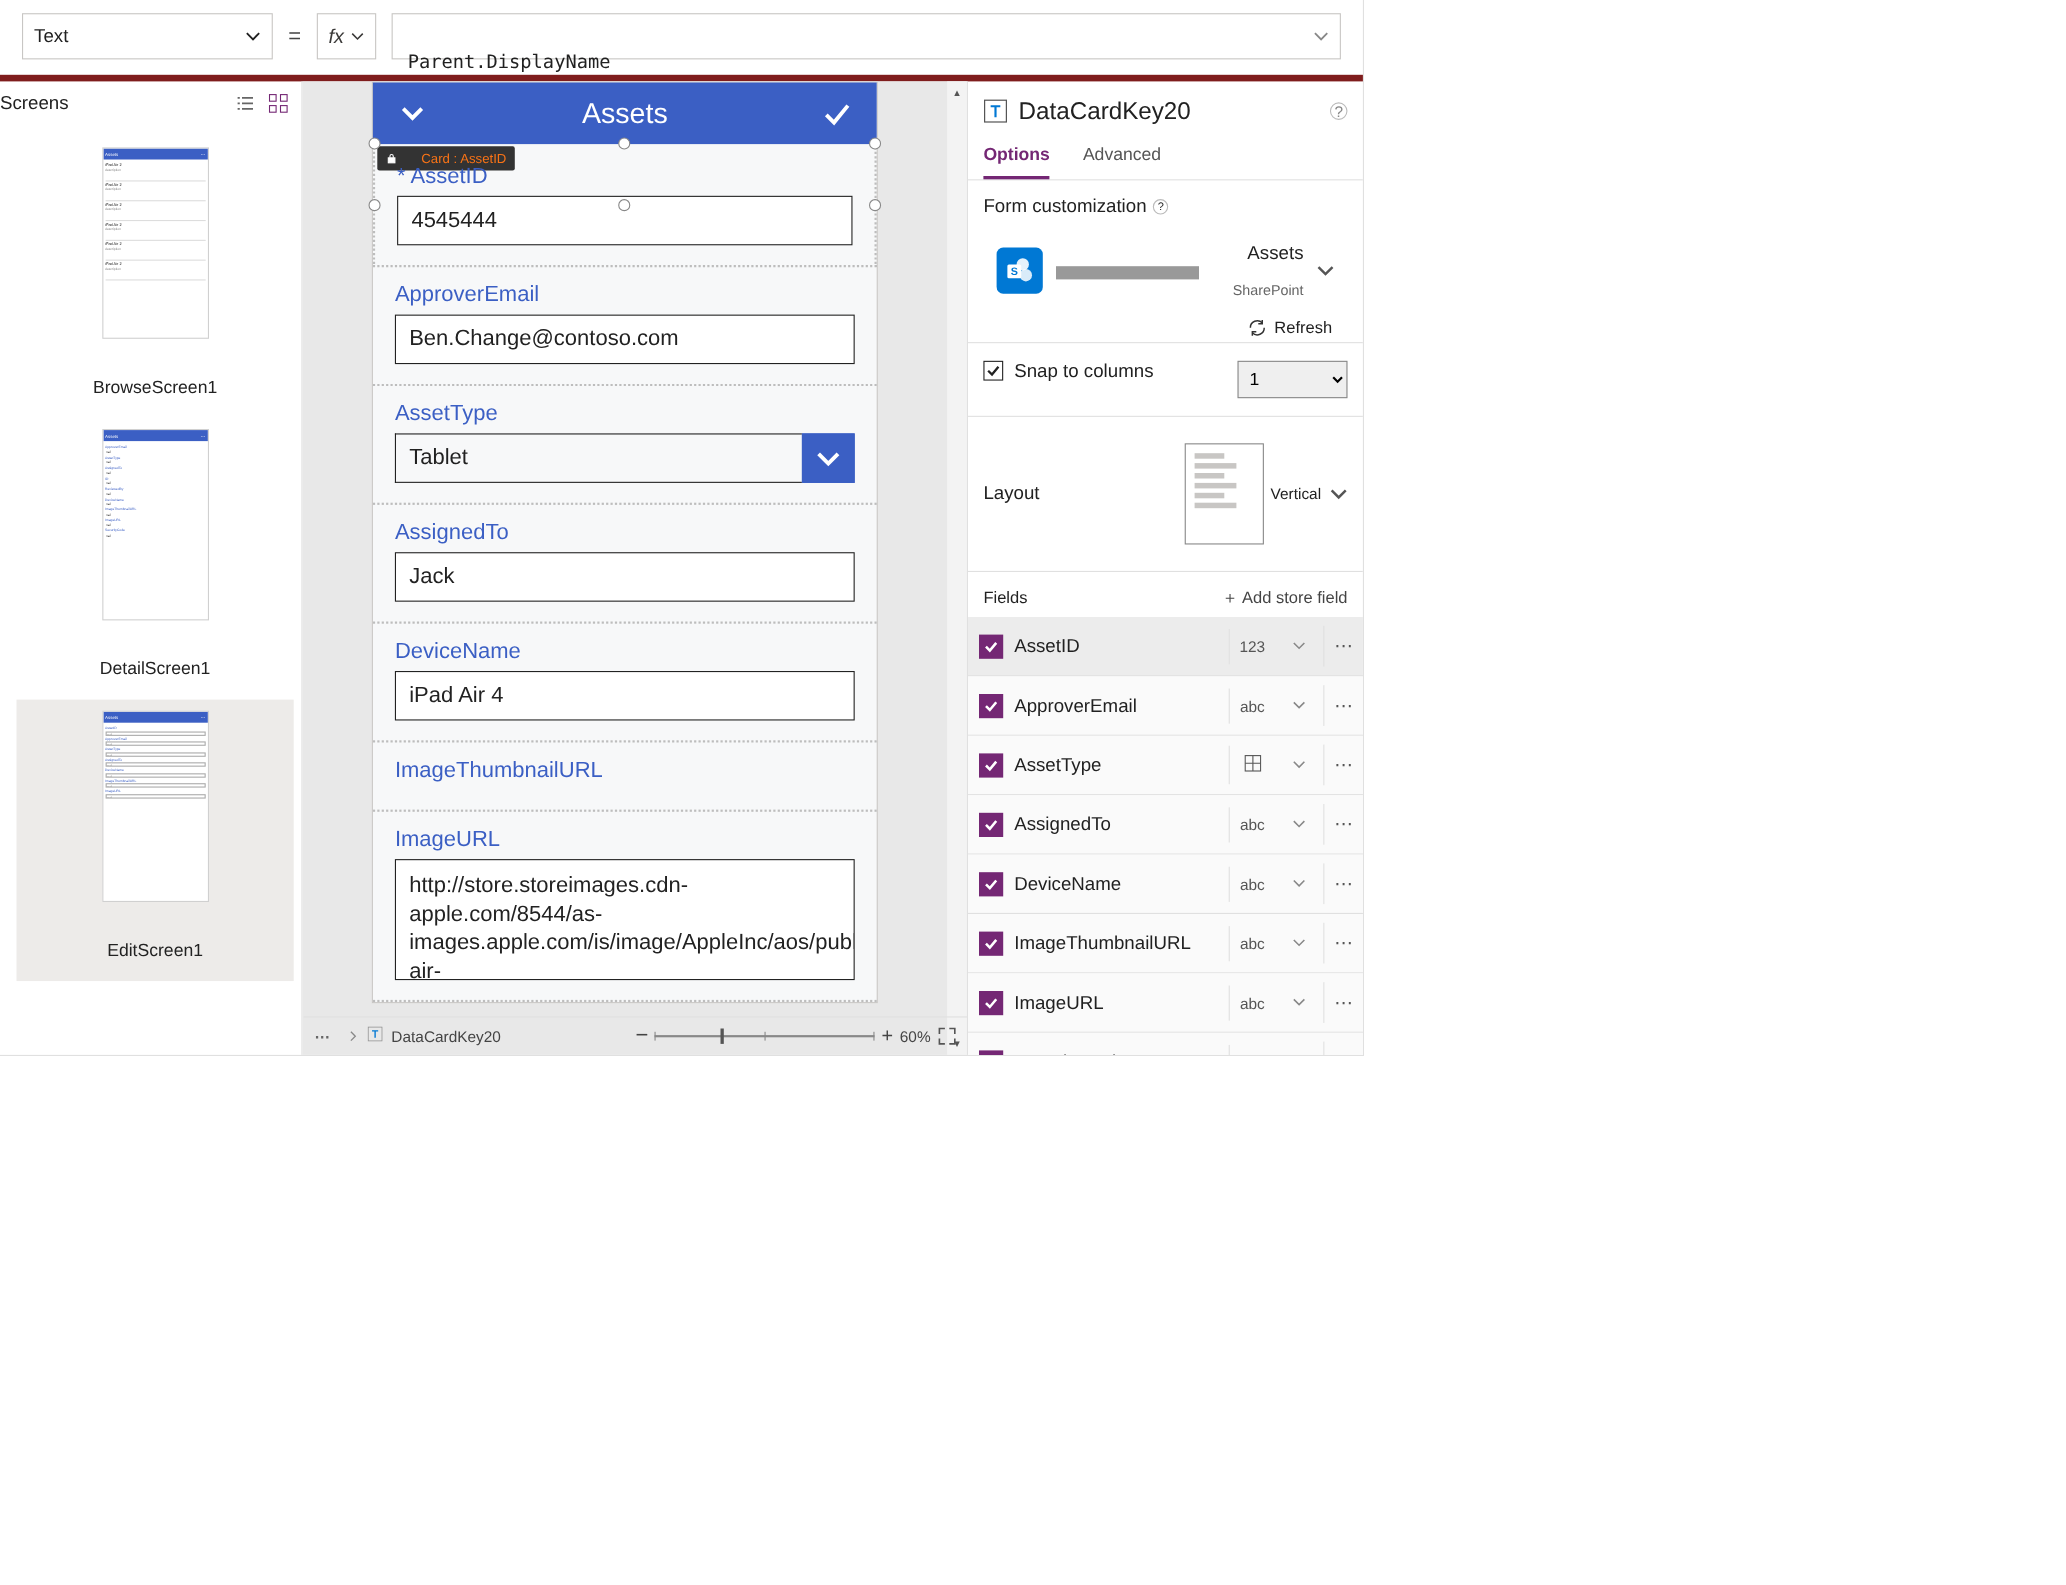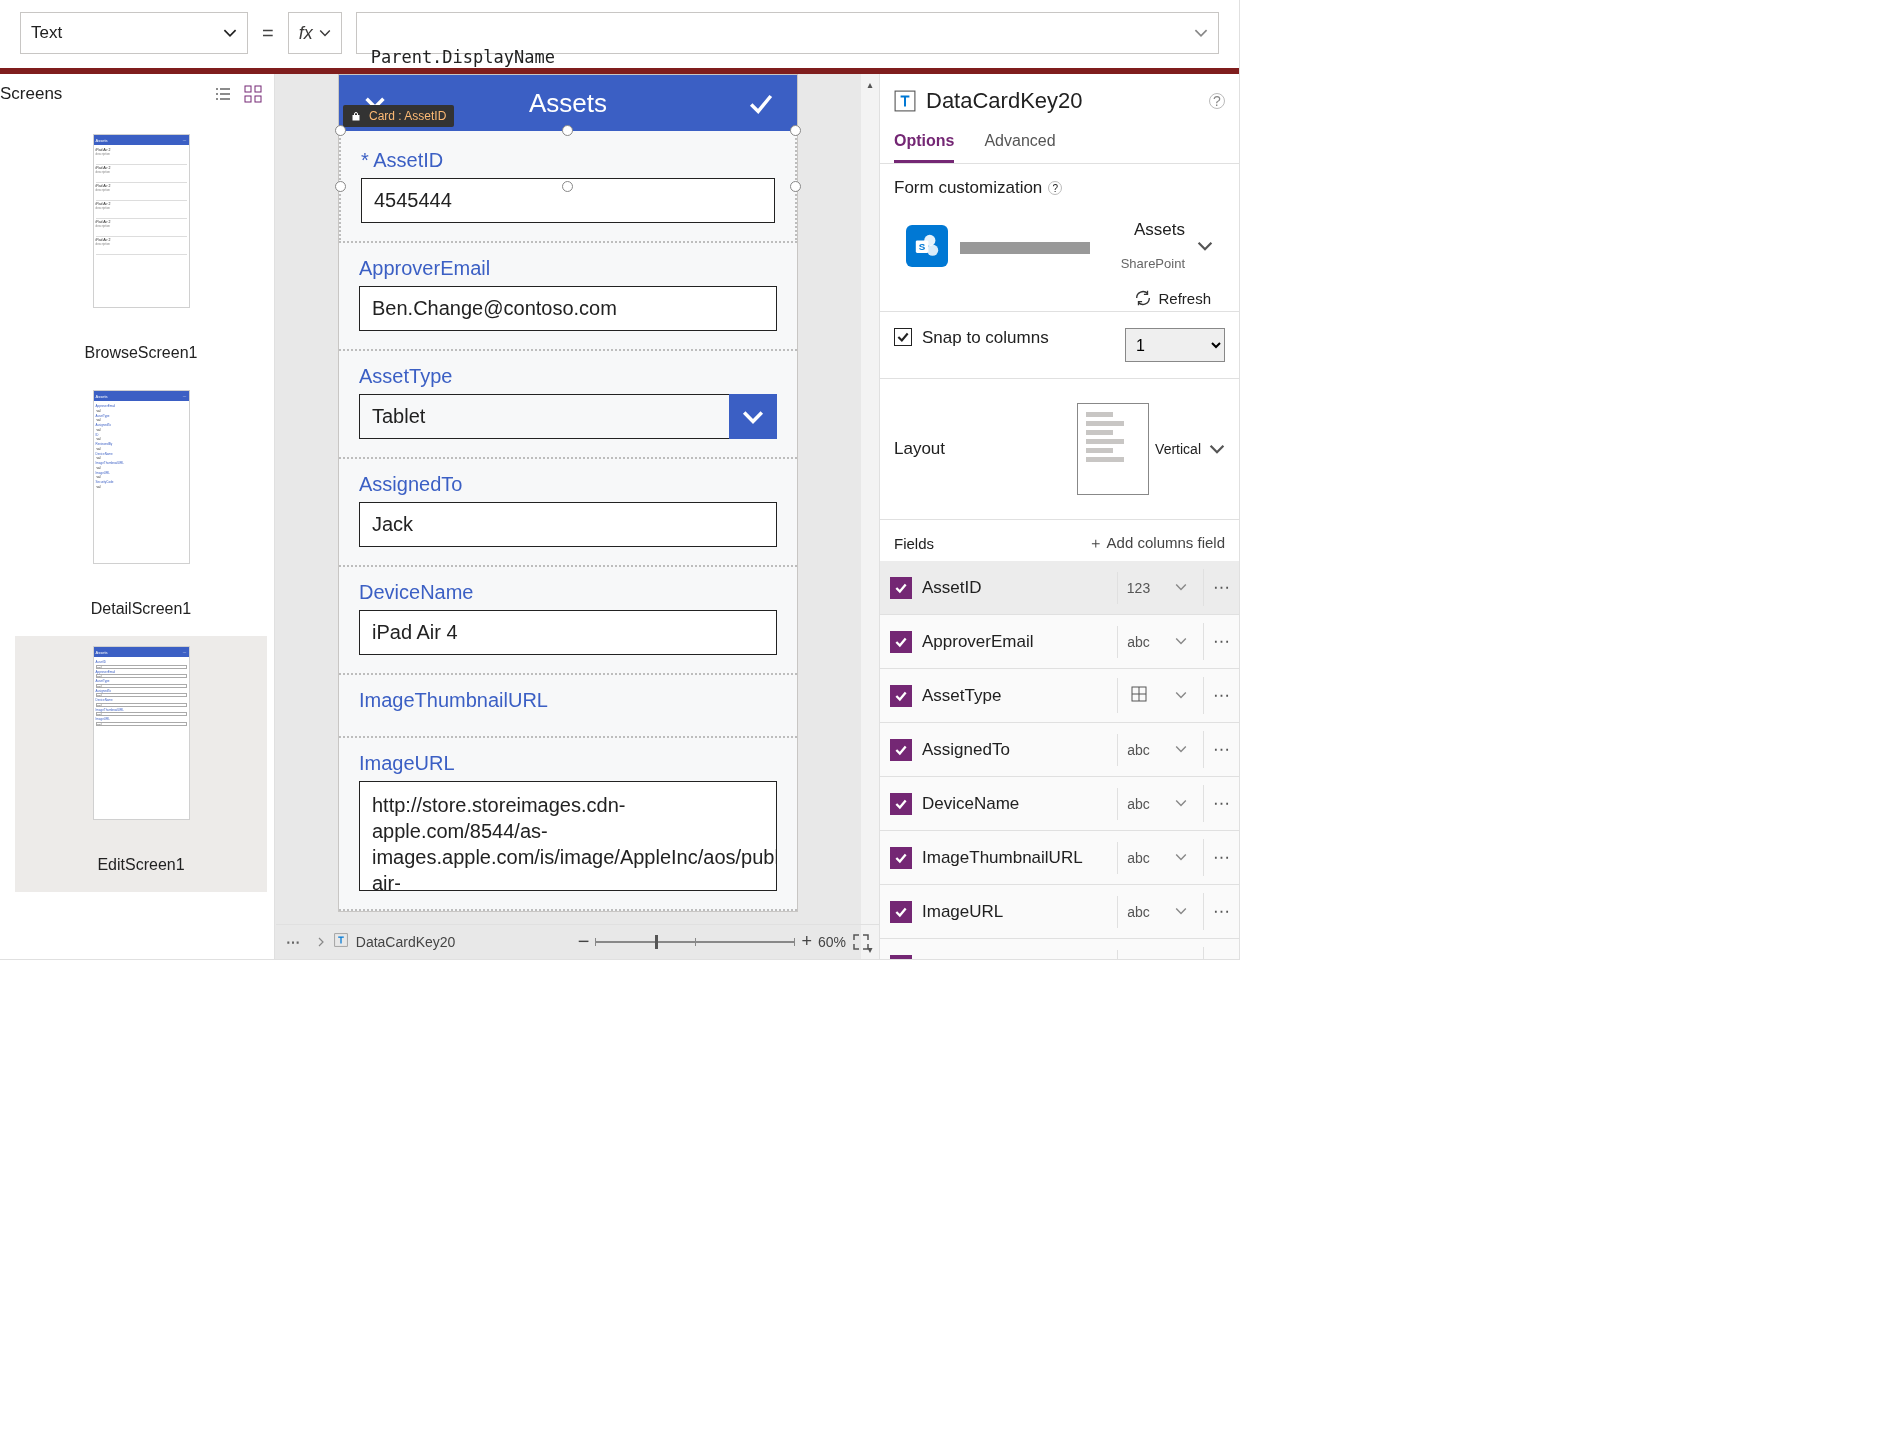--- a/index.html
+++ b/index.html
@@ -33,21 +33,21 @@
   .thumb-val { color:#222; font-size:3px; height:4px; background:#fff; border:0.5px solid #aaa; margin-top:0.5px; padding:0 1px; overflow:hidden;}
   .thumb-val.noborder { border:none; }
   .screen-label { font-size:16px; color:#222;margin-top:36px; }
 
   
   .canvas-area { flex:1; display:flex; align-items:stretch; background:#e8e8e8; position:relative; min-width:0;}
   .canvas-scroll { flex:1; overflow:auto; }
   .phone { width:460px; margin: 0 auto; background:#f7f8f9; border:1px solid #c8c6c4; position:relative;}
   .phone-header { height:56px; background:#3b5fc4; color:#fff; display:flex; align-items:center; justify-content:space-between; padding:0 22px; font-size:26px; font-weight:500;}
   .phone-body { padding: 0 0 0 0; }
-  .tooltip { position:absolute; top:30px; left:4px; background:#333; color:#fdba74; font-size:12px; padding:4px 8px; border-radius:2px; display:flex; align-items:center; gap:8px;}
+  .tooltip { position:absolute; top:58px; left:4px; background:#333; color:#f97316; font-size:12px; padding:4px 8px; border-radius:2px; display:flex; align-items:center; gap:22px;}
   .card { border-bottom:2px dotted #bdbdbd; padding: 14px 20px 18px 20px;}
   .card.selected { border:2px dotted #bdbdbd; border-top:none; padding-top:18px; position:relative;}
   .sel-handles { position:absolute; inset:0; pointer-events:none;}
   .handle { position:absolute; width:11px; height:11px; background:#fff; border:1.5px solid #888; border-radius:50%;}
   .card-label { color:#3b5fc4; font-size:20px; margin-bottom:6px; position:relative;}
   .req { color:#3b5fc4; }
   .card-input { width:100%; border:1.5px solid #222; font-size:20px; padding:10px 12px; background:#fff; color:#222;}
   .card-input.multiline { height:110px; white-space:normal; line-height:1.3; overflow:hidden;}
   .card-select { display:flex; align-items:stretch;}
   .select-val { flex:1; border:1.5px solid #222; border-right:none; padding:10px 12px; font-size:20px;}
@@ -388,21 +388,21 @@
           <span>Vertical</span>
           <svg width="16" height="16" viewBox="0 0 10 10" style="stroke:#555;">
               <path d="M1 3l4 4 4-4" stroke-width="1.4"></path>
             </svg>
         </div>
       </div>
 
       <div class="fields-head">
         <span>Fields</span>
         <span class="add">
-          ＋ <span>Add columns field</span>
+          ＋ <span>Add store field</span>
         </span>
       </div>
       <div class="fields-list" id="fields-list">
           <div class="field-item sel">
             <div class="field-check">
               <svg width="14" height="14" viewBox="0 0 12 12" style="stroke:#fff;">
                 <path d="M2 6l3 3 5-6" stroke-width="2"></path>
               </svg>
             </div>
             <div class="field-name">AssetID</div>

